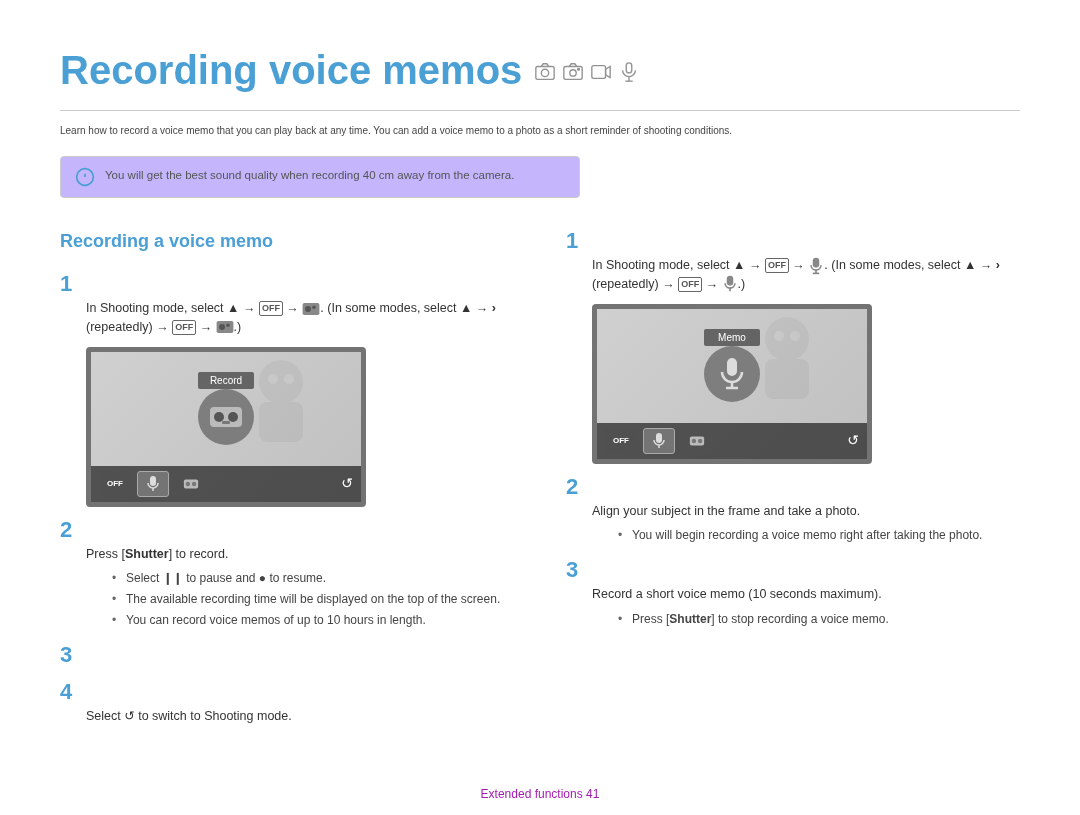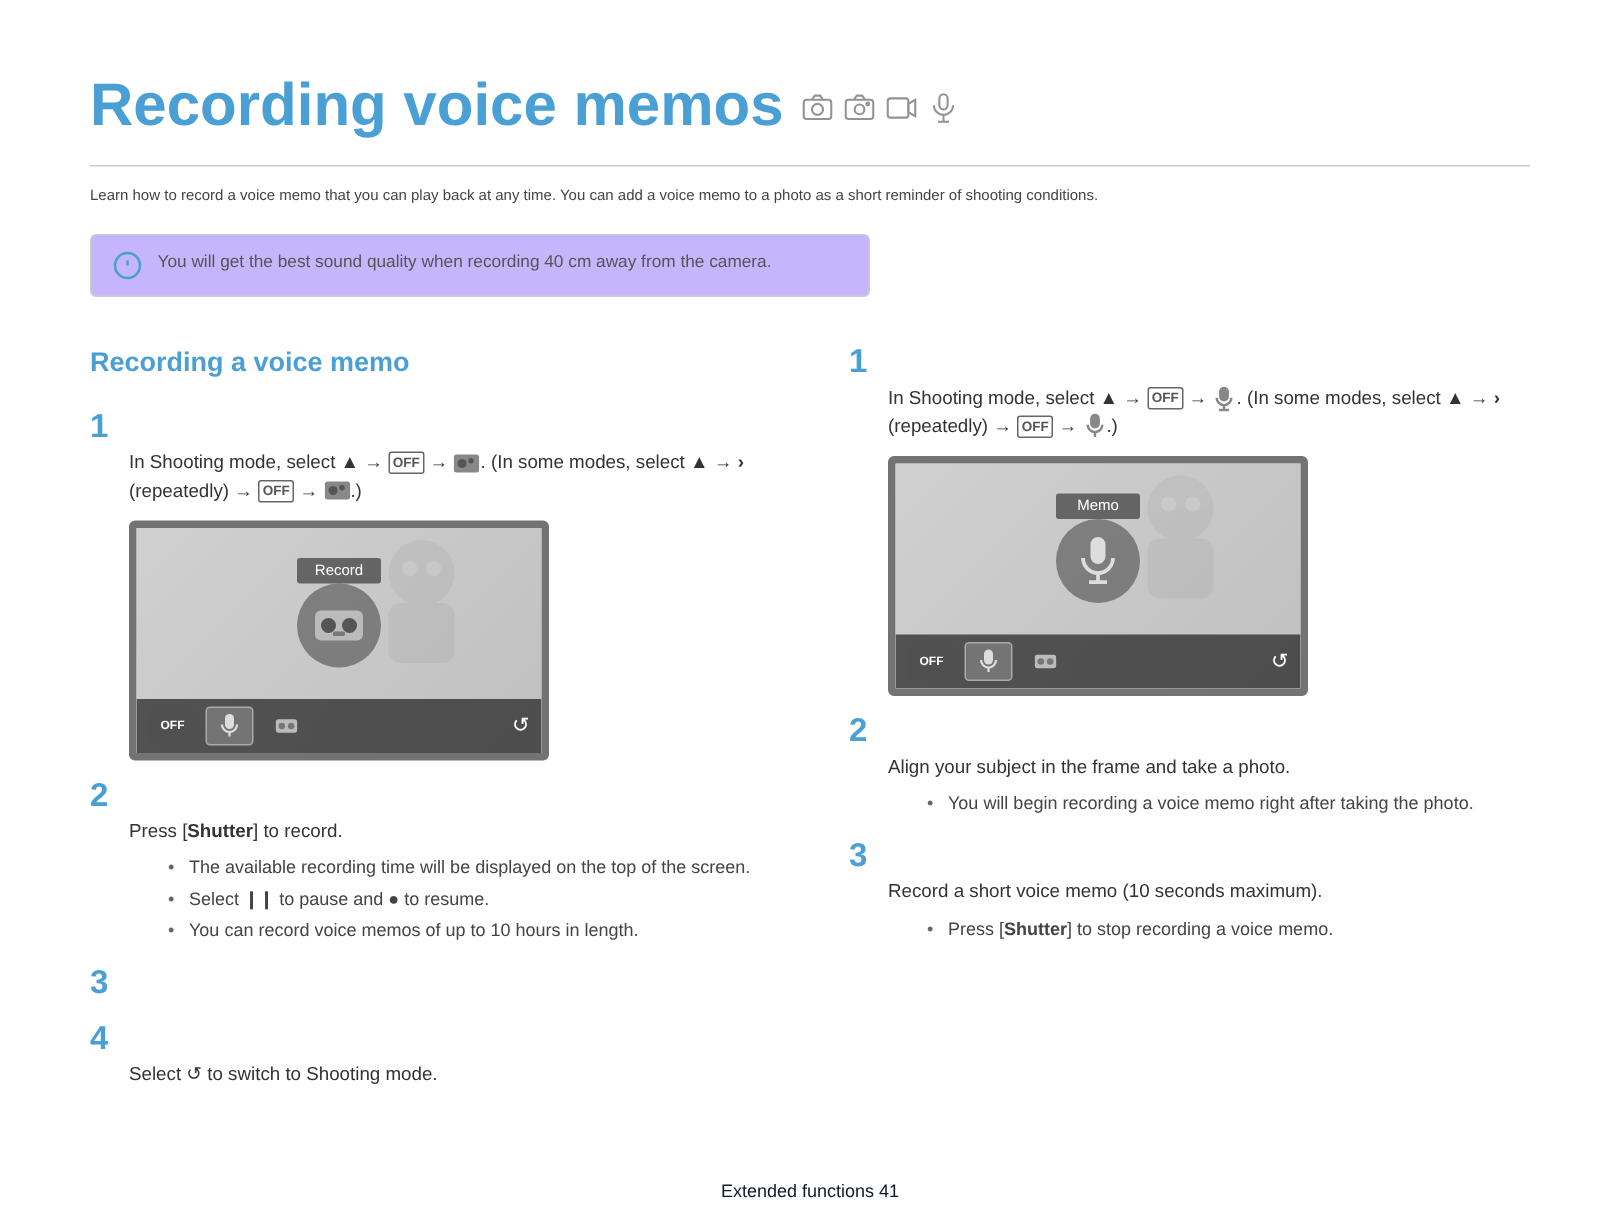--- a/index.html
+++ b/index.html
@@ -210,21 +210,21 @@
     }
 
     .step3, .step4 {
       margin-top: 8px;
     }
 
     .footer {
       text-align: center;
       margin-top: 50px;
       font-size: 12px;
-      color: #0f172a;
+      color: #a21caf;
     }
 
     .off-icon {
       display: inline-block;
       border: 1px solid #666;
       border-radius: 2px;
       font-size: 9px;
       padding: 0 2px;
       vertical-align: middle;
       color: #555;
@@ -343,22 +343,22 @@
           <div style="margin-left:auto;color:#fff;font-size:14px;">↺</div>
         </div>
       </div>
     </div>
 
     <div class="step">
       <span class="step-num">2</span>
       <div class="step-content">
         Press [<strong>Shutter</strong>] to record.
         <ul class="bullet-list">
+          <li>Select ❙❙ to pause and ● to resume.</li>
           <li>The available recording time will be displayed on the top of the screen.</li>
-          <li>Select ❙❙ to pause and ● to resume.</li>
           <li>You can record voice memos of up to 10 hours in length.</li>
         </ul>
       </div>
     </div>
 
     <div class="step step3">
       <span class="step-num">3</span>
     </div>
 
     <div class="step step4">

